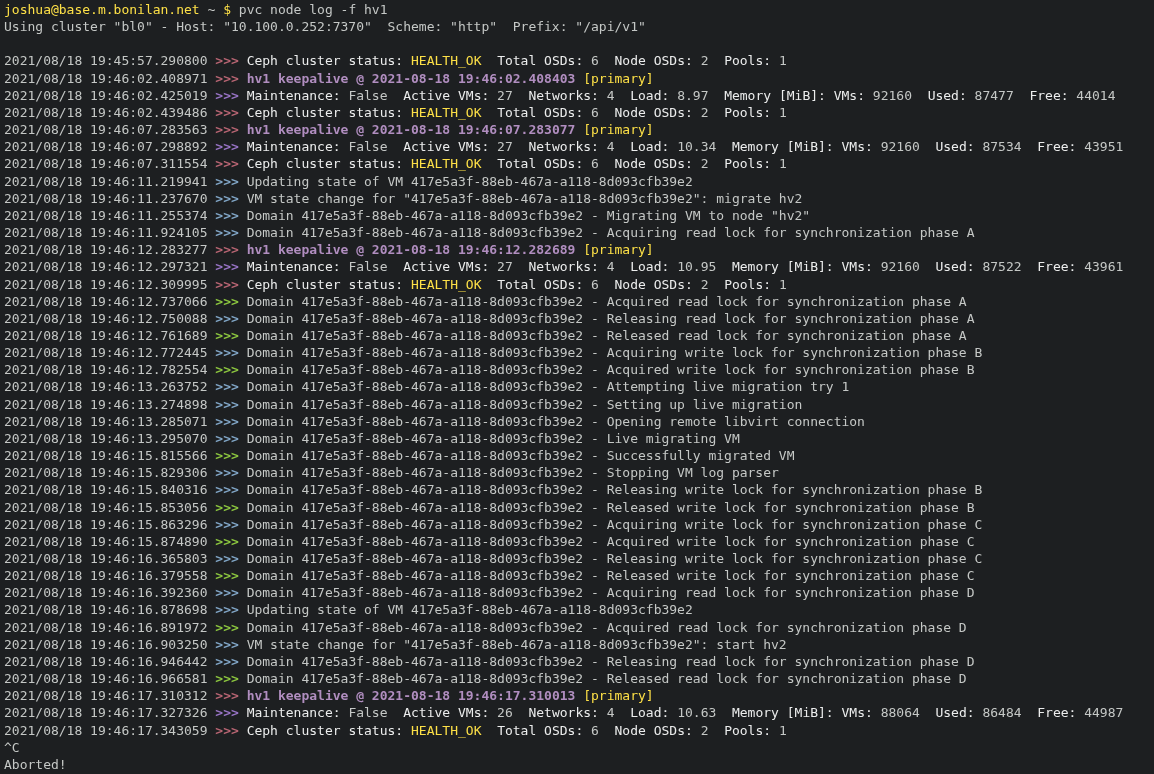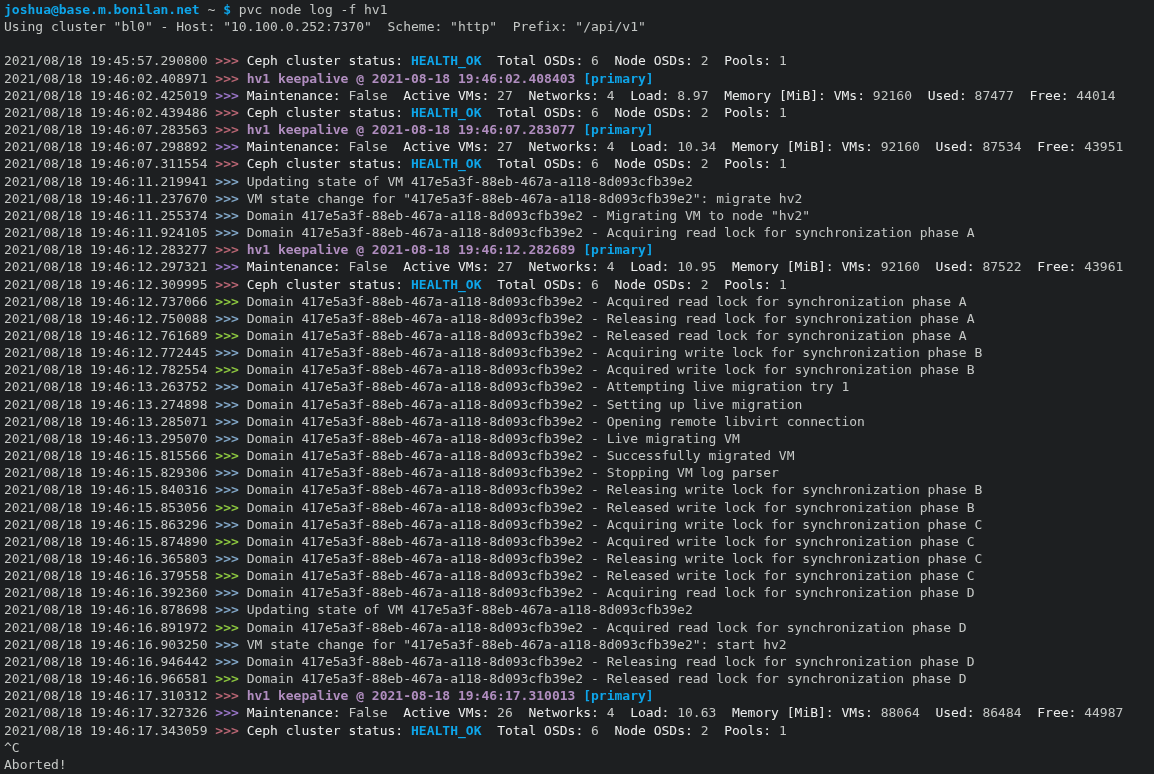--- a/index.html
+++ b/index.html
@@ -8,21 +8,21 @@
     width:1150px;height:773px;
     padding:1px 0 0 4px;
     font-family:"DejaVu Sans Mono",monospace;
     font-size:13px;line-height:17.15px;
     white-space:pre;
     color:#c5c8c6;
   }
   .line{min-height:17.15px;}
   .d{color:#c5c8c6;}
   .b{color:#eceded;font-weight:normal;}
-  .g{color:#0ea5e9;font-weight:bold;}
+  .g{color:#fde047;font-weight:normal;}
   .k{color:#b18ec0;font-weight:bold;text-align:right;}
   .p{color:#b86573;font-weight:bold;}
   .v{color:#9874c6;font-weight:bold;}
   .u{color:#81a6c7;font-weight:bold;}
   .l{color:#8cc63f;font-weight:bold;}
 </style>
 </head>
 <body>
 
 <div id="screen"><div class="line"><span class="g">joshua@base.m.bonilan.net</span><span class="d"> ~ </span><span class="g">$</span><span class="d"> pvc node log -f hv1</span></div><div class="line"><span class="d">Using cluster "bl0" - Host: "10.100.0.252:7370"  Scheme: "http"  Prefix: "/api/v1"</span></div><div class="line">&nbsp;</div><div class="line"><span class="d">2021/08/18 19:45:57.290800 </span><span class="p">&gt;&gt;&gt; </span><span class="b">Ceph cluster status:</span><span class="d"> </span><span class="g">HEALTH_OK</span><span class="d">  </span><span class="b">Total OSDs:</span><span class="d"> 6  </span><span class="b">Node OSDs:</span><span class="d"> 2  </span><span class="b">Pools:</span><span class="d"> 1</span></div><div class="line"><span class="d">2021/08/18 19:46:02.408971 </span><span class="p">&gt;&gt;&gt; </span><span class="k">hv1 keepalive @ 2021-08-18 19:46:02.408403 </span><span class="g">[primary]</span></div><div class="line"><span class="d">2021/08/18 19:46:02.425019 </span><span class="v">&gt;&gt;&gt; </span><span class="b">Maintenance:</span><span class="d"> False  </span><span class="b">Active VMs:</span><span class="d"> 27  </span><span class="b">Networks:</span><span class="d"> 4  </span><span class="b">Load:</span><span class="d"> 8.97  </span><span class="b">Memory [MiB]:</span><span class="d"> </span><span class="b">VMs:</span><span class="d"> 92160  </span><span class="b">Used:</span><span class="d"> 87477  </span><span class="b">Free:</span><span class="d"> 44014</span></div><div class="line"><span class="d">2021/08/18 19:46:02.439486 </span><span class="p">&gt;&gt;&gt; </span><span class="b">Ceph cluster status:</span><span class="d"> </span><span class="g">HEALTH_OK</span><span class="d">  </span><span class="b">Total OSDs:</span><span class="d"> 6  </span><span class="b">Node OSDs:</span><span class="d"> 2  </span><span class="b">Pools:</span><span class="d"> 1</span></div><div class="line"><span class="d">2021/08/18 19:46:07.283563 </span><span class="p">&gt;&gt;&gt; </span><span class="k">hv1 keepalive @ 2021-08-18 19:46:07.283077 </span><span class="g">[primary]</span></div><div class="line"><span class="d">2021/08/18 19:46:07.298892 </span><span class="v">&gt;&gt;&gt; </span><span class="b">Maintenance:</span><span class="d"> False  </span><span class="b">Active VMs:</span><span class="d"> 27  </span><span class="b">Networks:</span><span class="d"> 4  </span><span class="b">Load:</span><span class="d"> 10.34  </span><span class="b">Memory [MiB]:</span><span class="d"> </span><span class="b">VMs:</span><span class="d"> 92160  </span><span class="b">Used:</span><span class="d"> 87534  </span><span class="b">Free:</span><span class="d"> 43951</span></div><div class="line"><span class="d">2021/08/18 19:46:07.311554 </span><span class="p">&gt;&gt;&gt; </span><span class="b">Ceph cluster status:</span><span class="d"> </span><span class="g">HEALTH_OK</span><span class="d">  </span><span class="b">Total OSDs:</span><span class="d"> 6  </span><span class="b">Node OSDs:</span><span class="d"> 2  </span><span class="b">Pools:</span><span class="d"> 1</span></div><div class="line"><span class="d">2021/08/18 19:46:11.219941 </span><span class="u">&gt;&gt;&gt; </span><span class="d">Updating state of VM 417e5a3f-88eb-467a-a118-8d093cfb39e2</span></div><div class="line"><span class="d">2021/08/18 19:46:11.237670 </span><span class="u">&gt;&gt;&gt; </span><span class="d">VM state change for "417e5a3f-88eb-467a-a118-8d093cfb39e2": migrate hv2</span></div><div class="line"><span class="d">2021/08/18 19:46:11.255374 </span><span class="u">&gt;&gt;&gt; </span><span class="d">Domain 417e5a3f-88eb-467a-a118-8d093cfb39e2 - Migrating VM to node "hv2"</span></div><div class="line"><span class="d">2021/08/18 19:46:11.924105 </span><span class="u">&gt;&gt;&gt; </span><span class="d">Domain 417e5a3f-88eb-467a-a118-8d093cfb39e2 - Acquiring read lock for synchronization phase A</span></div><div class="line"><span class="d">2021/08/18 19:46:12.283277 </span><span class="p">&gt;&gt;&gt; </span><span class="k">hv1 keepalive @ 2021-08-18 19:46:12.282689 </span><span class="g">[primary]</span></div><div class="line"><span class="d">2021/08/18 19:46:12.297321 </span><span class="v">&gt;&gt;&gt; </span><span class="b">Maintenance:</span><span class="d"> False  </span><span class="b">Active VMs:</span><span class="d"> 27  </span><span class="b">Networks:</span><span class="d"> 4  </span><span class="b">Load:</span><span class="d"> 10.95  </span><span class="b">Memory [MiB]:</span><span class="d"> </span><span class="b">VMs:</span><span class="d"> 92160  </span><span class="b">Used:</span><span class="d"> 87522  </span><span class="b">Free:</span><span class="d"> 43961</span></div><div class="line"><span class="d">2021/08/18 19:46:12.309995 </span><span class="p">&gt;&gt;&gt; </span><span class="b">Ceph cluster status:</span><span class="d"> </span><span class="g">HEALTH_OK</span><span class="d">  </span><span class="b">Total OSDs:</span><span class="d"> 6  </span><span class="b">Node OSDs:</span><span class="d"> 2  </span><span class="b">Pools:</span><span class="d"> 1</span></div><div class="line"><span class="d">2021/08/18 19:46:12.737066 </span><span class="l">&gt;&gt;&gt; </span><span class="d">Domain 417e5a3f-88eb-467a-a118-8d093cfb39e2 - Acquired read lock for synchronization phase A</span></div><div class="line"><span class="d">2021/08/18 19:46:12.750088 </span><span class="u">&gt;&gt;&gt; </span><span class="d">Domain 417e5a3f-88eb-467a-a118-8d093cfb39e2 - Releasing read lock for synchronization phase A</span></div><div class="line"><span class="d">2021/08/18 19:46:12.761689 </span><span class="l">&gt;&gt;&gt; </span><span class="d">Domain 417e5a3f-88eb-467a-a118-8d093cfb39e2 - Released read lock for synchronization phase A</span></div><div class="line"><span class="d">2021/08/18 19:46:12.772445 </span><span class="u">&gt;&gt;&gt; </span><span class="d">Domain 417e5a3f-88eb-467a-a118-8d093cfb39e2 - Acquiring write lock for synchronization phase B</span></div><div class="line"><span class="d">2021/08/18 19:46:12.782554 </span><span class="l">&gt;&gt;&gt; </span><span class="d">Domain 417e5a3f-88eb-467a-a118-8d093cfb39e2 - Acquired write lock for synchronization phase B</span></div><div class="line"><span class="d">2021/08/18 19:46:13.263752 </span><span class="u">&gt;&gt;&gt; </span><span class="d">Domain 417e5a3f-88eb-467a-a118-8d093cfb39e2 - Attempting live migration try 1</span></div><div class="line"><span class="d">2021/08/18 19:46:13.274898 </span><span class="u">&gt;&gt;&gt; </span><span class="d">Domain 417e5a3f-88eb-467a-a118-8d093cfb39e2 - Setting up live migration</span></div><div class="line"><span class="d">2021/08/18 19:46:13.285071 </span><span class="u">&gt;&gt;&gt; </span><span class="d">Domain 417e5a3f-88eb-467a-a118-8d093cfb39e2 - Opening remote libvirt connection</span></div><div class="line"><span class="d">2021/08/18 19:46:13.295070 </span><span class="u">&gt;&gt;&gt; </span><span class="d">Domain 417e5a3f-88eb-467a-a118-8d093cfb39e2 - Live migrating VM</span></div><div class="line"><span class="d">2021/08/18 19:46:15.815566 </span><span class="l">&gt;&gt;&gt; </span><span class="d">Domain 417e5a3f-88eb-467a-a118-8d093cfb39e2 - Successfully migrated VM</span></div><div class="line"><span class="d">2021/08/18 19:46:15.829306 </span><span class="u">&gt;&gt;&gt; </span><span class="d">Domain 417e5a3f-88eb-467a-a118-8d093cfb39e2 - Stopping VM log parser</span></div><div class="line"><span class="d">2021/08/18 19:46:15.840316 </span><span class="u">&gt;&gt;&gt; </span><span class="d">Domain 417e5a3f-88eb-467a-a118-8d093cfb39e2 - Releasing write lock for synchronization phase B</span></div><div class="line"><span class="d">2021/08/18 19:46:15.853056 </span><span class="l">&gt;&gt;&gt; </span><span class="d">Domain 417e5a3f-88eb-467a-a118-8d093cfb39e2 - Released write lock for synchronization phase B</span></div><div class="line"><span class="d">2021/08/18 19:46:15.863296 </span><span class="u">&gt;&gt;&gt; </span><span class="d">Domain 417e5a3f-88eb-467a-a118-8d093cfb39e2 - Acquiring write lock for synchronization phase C</span></div><div class="line"><span class="d">2021/08/18 19:46:15.874890 </span><span class="l">&gt;&gt;&gt; </span><span class="d">Domain 417e5a3f-88eb-467a-a118-8d093cfb39e2 - Acquired write lock for synchronization phase C</span></div><div class="line"><span class="d">2021/08/18 19:46:16.365803 </span><span class="u">&gt;&gt;&gt; </span><span class="d">Domain 417e5a3f-88eb-467a-a118-8d093cfb39e2 - Releasing write lock for synchronization phase C</span></div><div class="line"><span class="d">2021/08/18 19:46:16.379558 </span><span class="l">&gt;&gt;&gt; </span><span class="d">Domain 417e5a3f-88eb-467a-a118-8d093cfb39e2 - Released write lock for synchronization phase C</span></div><div class="line"><span class="d">2021/08/18 19:46:16.392360 </span><span class="u">&gt;&gt;&gt; </span><span class="d">Domain 417e5a3f-88eb-467a-a118-8d093cfb39e2 - Acquiring read lock for synchronization phase D</span></div><div class="line"><span class="d">2021/08/18 19:46:16.878698 </span><span class="u">&gt;&gt;&gt; </span><span class="d">Updating state of VM 417e5a3f-88eb-467a-a118-8d093cfb39e2</span></div><div class="line"><span class="d">2021/08/18 19:46:16.891972 </span><span class="l">&gt;&gt;&gt; </span><span class="d">Domain 417e5a3f-88eb-467a-a118-8d093cfb39e2 - Acquired read lock for synchronization phase D</span></div><div class="line"><span class="d">2021/08/18 19:46:16.903250 </span><span class="u">&gt;&gt;&gt; </span><span class="d">VM state change for "417e5a3f-88eb-467a-a118-8d093cfb39e2": start hv2</span></div><div class="line"><span class="d">2021/08/18 19:46:16.946442 </span><span class="u">&gt;&gt;&gt; </span><span class="d">Domain 417e5a3f-88eb-467a-a118-8d093cfb39e2 - Releasing read lock for synchronization phase D</span></div><div class="line"><span class="d">2021/08/18 19:46:16.966581 </span><span class="l">&gt;&gt;&gt; </span><span class="d">Domain 417e5a3f-88eb-467a-a118-8d093cfb39e2 - Released read lock for synchronization phase D</span></div><div class="line"><span class="d">2021/08/18 19:46:17.310312 </span><span class="p">&gt;&gt;&gt; </span><span class="k">hv1 keepalive @ 2021-08-18 19:46:17.310013 </span><span class="g">[primary]</span></div><div class="line"><span class="d">2021/08/18 19:46:17.327326 </span><span class="v">&gt;&gt;&gt; </span><span class="b">Maintenance:</span><span class="d"> False  </span><span class="b">Active VMs:</span><span class="d"> 26  </span><span class="b">Networks:</span><span class="d"> 4  </span><span class="b">Load:</span><span class="d"> 10.63  </span><span class="b">Memory [MiB]:</span><span class="d"> </span><span class="b">VMs:</span><span class="d"> 88064  </span><span class="b">Used:</span><span class="d"> 86484  </span><span class="b">Free:</span><span class="d"> 44987</span></div><div class="line"><span class="d">2021/08/18 19:46:17.343059 </span><span class="p">&gt;&gt;&gt; </span><span class="b">Ceph cluster status:</span><span class="d"> </span><span class="g">HEALTH_OK</span><span class="d">  </span><span class="b">Total OSDs:</span><span class="d"> 6  </span><span class="b">Node OSDs:</span><span class="d"> 2  </span><span class="b">Pools:</span><span class="d"> 1</span></div><div class="line"><span class="d">^C</span></div><div class="line"><span class="d">Aborted!</span></div></div>

